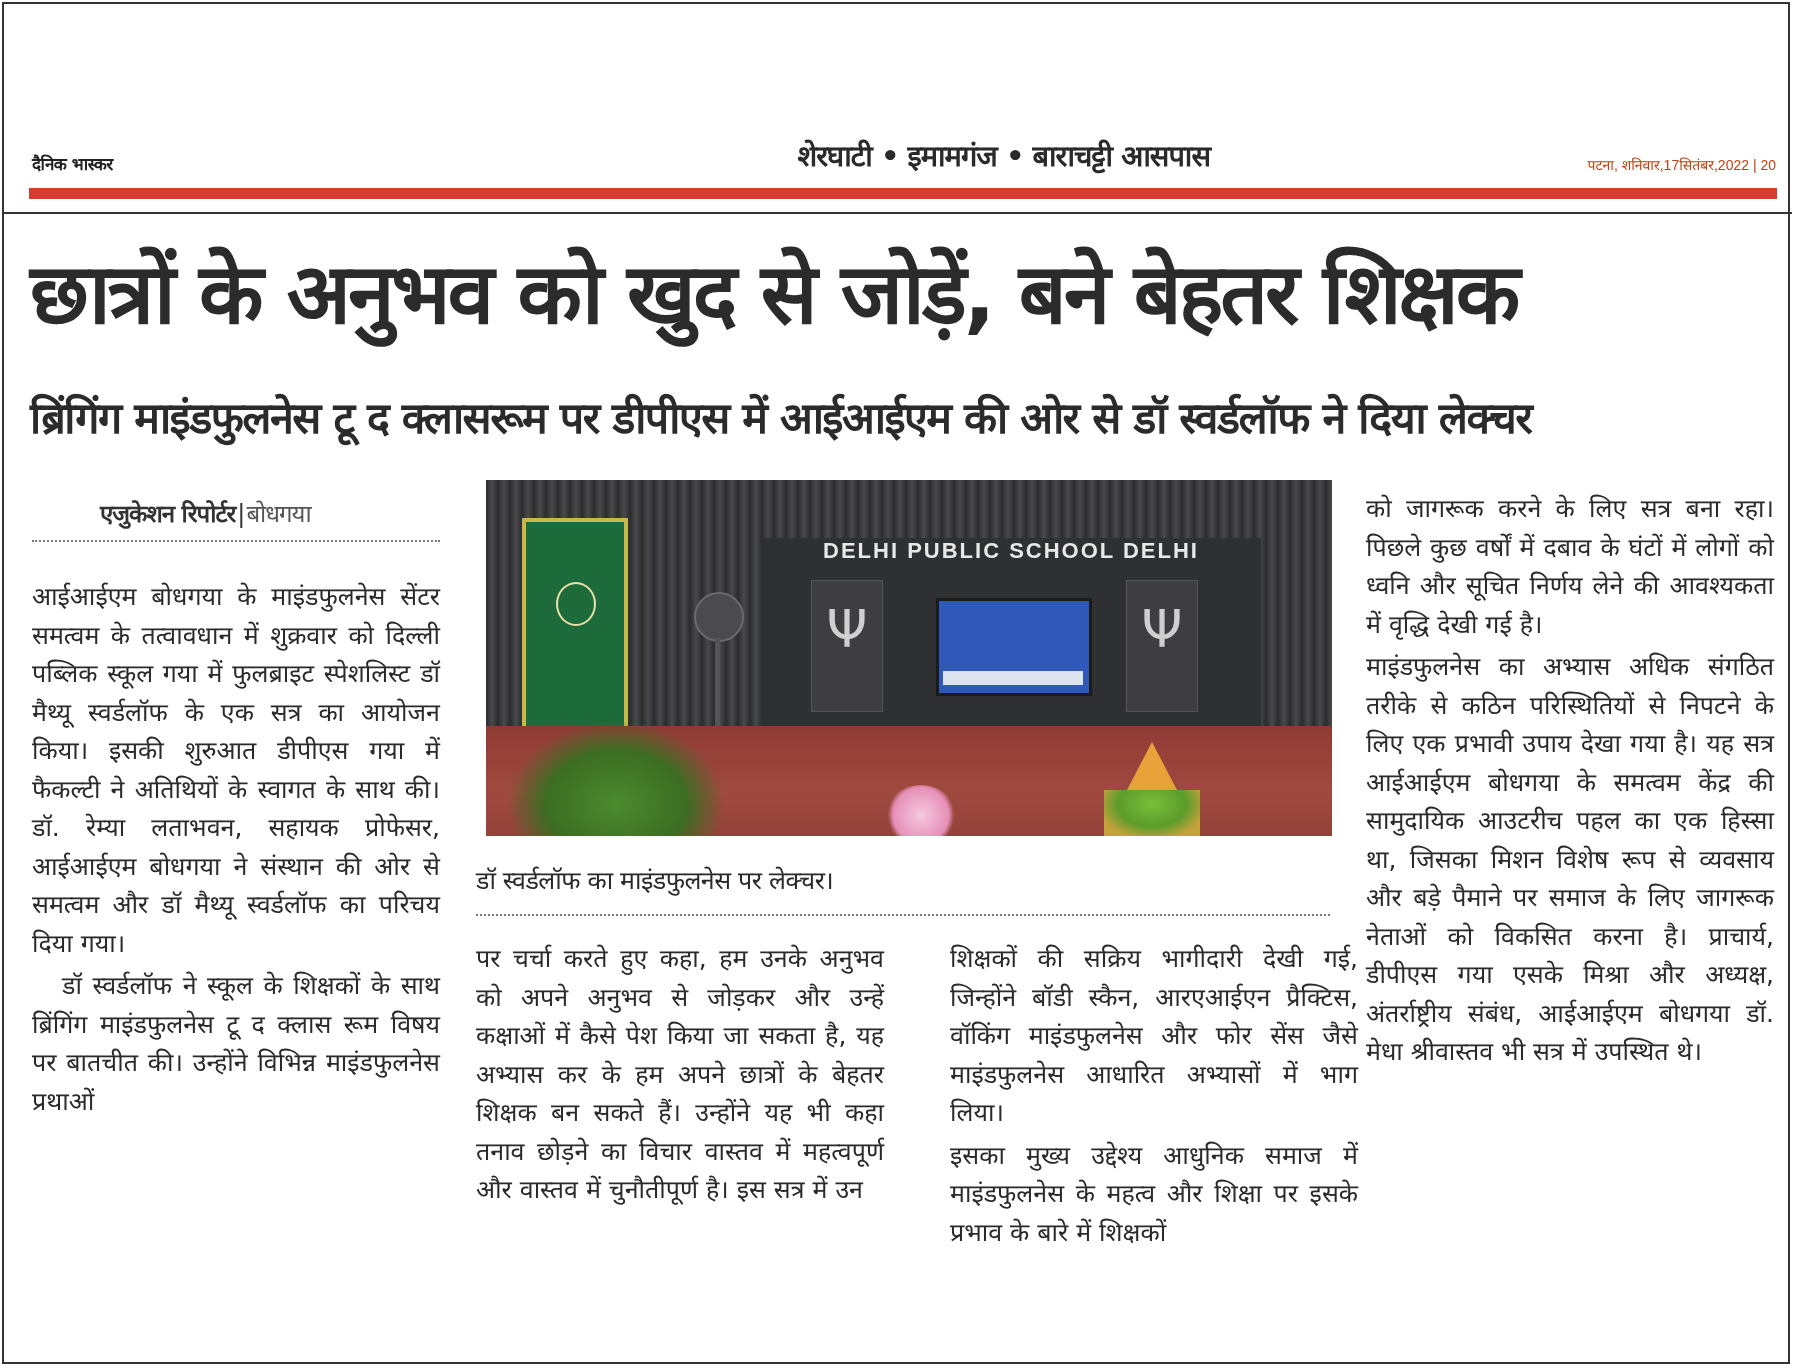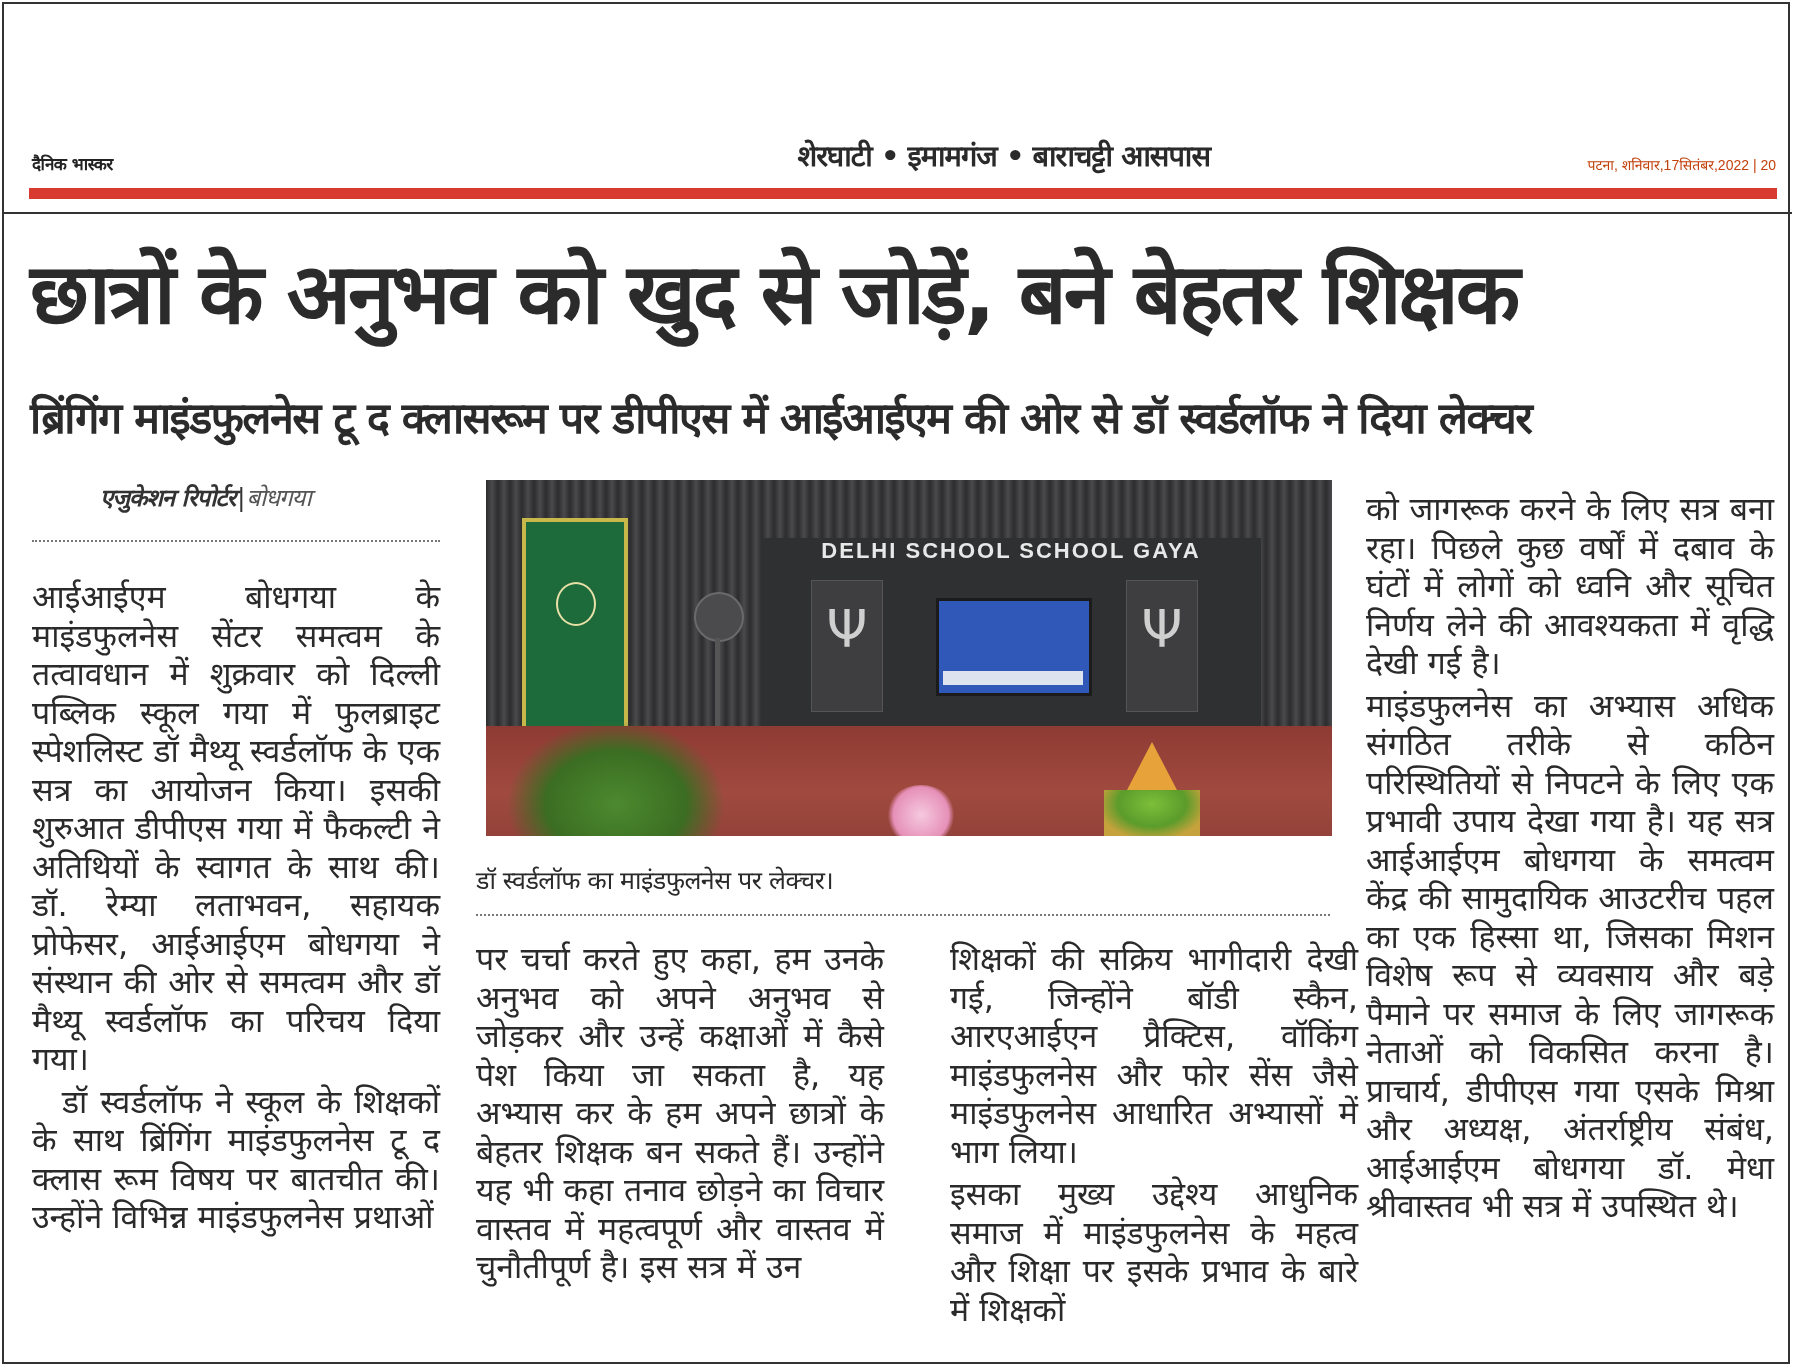--- a/index.html
+++ b/index.html
@@ -15,27 +15,27 @@
                    font-size: 29px; font-weight: bold; color: #2a2a2a; letter-spacing: -1px; }
   .dateline { position: absolute; right: 20px; top: 155px; font-size: 14px; color: #c2410c;
               font-family: "Liberation Sans", sans-serif; }
   .red-rule { position: absolute; left: 29px; top: 188px; width: 1748px; height: 11px; background: #d93a30; }
 
   .headline { position: absolute; left: 30px; top: 248px; width: 1740px; font-size: 84px; font-weight: bold;
               color: #2b2b2b; letter-spacing: -3px; white-space: nowrap; line-height: 1.1; }
   .subheadline { position: absolute; left: 30px; top: 395px; width: 1740px; font-size: 43px;
                  color: #2b2b2b; letter-spacing: -1.5px; white-space: nowrap; line-height: 1.1; }
 
-  .byline { position: absolute; left: 100px; top: 480px; font-size: 24px; font-weight: bold; color: #333;
-            letter-spacing: -1px; font-style: italic; }
+  .byline { position: absolute; left: 100px; top: 496px; font-size: 24px; font-weight: bold; color: #333;
+            letter-spacing: -1px; }
   .byline .sep { font-weight: normal; margin: 0 2px; }
   .byline .place { font-weight: normal; color: #555; }
   .byline-rule { position: absolute; left: 32px; top: 540px; width: 408px; border-top: 2px dotted #777; }
 
-  .col { position: absolute; font-size: 32px; line-height: 38.5px; color: #2a2a2a; text-align: justify; }
+  .col { position: absolute; font-size: 25px; line-height: 38.5px; color: #2a2a2a; text-align: justify; }
   .col p { margin: 0; }
   .col p + p { margin-top: 4px; }
   .col .indent { text-indent: 30px; }
   .col1 { left: 32px; top: 578px; width: 408px; }
   .col2 { left: 476px; top: 940px; width: 408px; }
   .col3 { left: 920px; top: 940px; width: 408px; margin-left: 30px; }
   .col4 { left: 1366px; top: 490px; width: 408px; }
 
   .photo { position: absolute; left: 486px; top: 480px; width: 846px; height: 356px; overflow: hidden;
            background: #3a3a3c; }
@@ -92,21 +92,21 @@
 <div class="byline-rule"></div>
 
 <div class="col col1">
   <p>आईआईएम बोधगया के माइंडफुलनेस सेंटर समत्वम के तत्वावधान में शुक्रवार को दिल्ली पब्लिक स्कूल गया में फुलब्राइट स्पेशलिस्ट डॉ मैथ्यू स्वर्डलॉफ के एक सत्र का आयोजन किया। इसकी शुरुआत डीपीएस गया में फैकल्टी ने अतिथियों के स्वागत के साथ की। डॉ. रेम्या लताभवन, सहायक प्रोफेसर, आईआईएम बोधगया ने संस्थान की ओर से समत्वम और डॉ मैथ्यू स्वर्डलॉफ का परिचय दिया गया।</p>
   <p class="indent">डॉ स्वर्डलॉफ ने स्कूल के शिक्षकों के साथ ब्रिंगिंग माइंडफुलनेस टू द क्लास रूम विषय पर बातचीत की। उन्होंने विभिन्न माइंडफुलनेस प्रथाओं</p>
 </div>
 
 <div class="photo">
   <div class="curtain"></div>
   <div class="backdrop"></div>
-  <div class="school-name">DELHI SCHOOL SCHOOL GAYA</div>
+  <div class="school-name">DELHI PUBLIC SCHOOL DELHI</div>
   <div class="trident" style="left:325px;"></div>
   <div class="trident" style="left:640px;"></div>
   <div class="screen">
       <div class="bar"></div>
     </div>
   <div class="podium"></div>
   <div class="fan"></div>
   <div class="fan-stand"></div>
   <div class="stage"></div>
   <div class="plant"></div>

